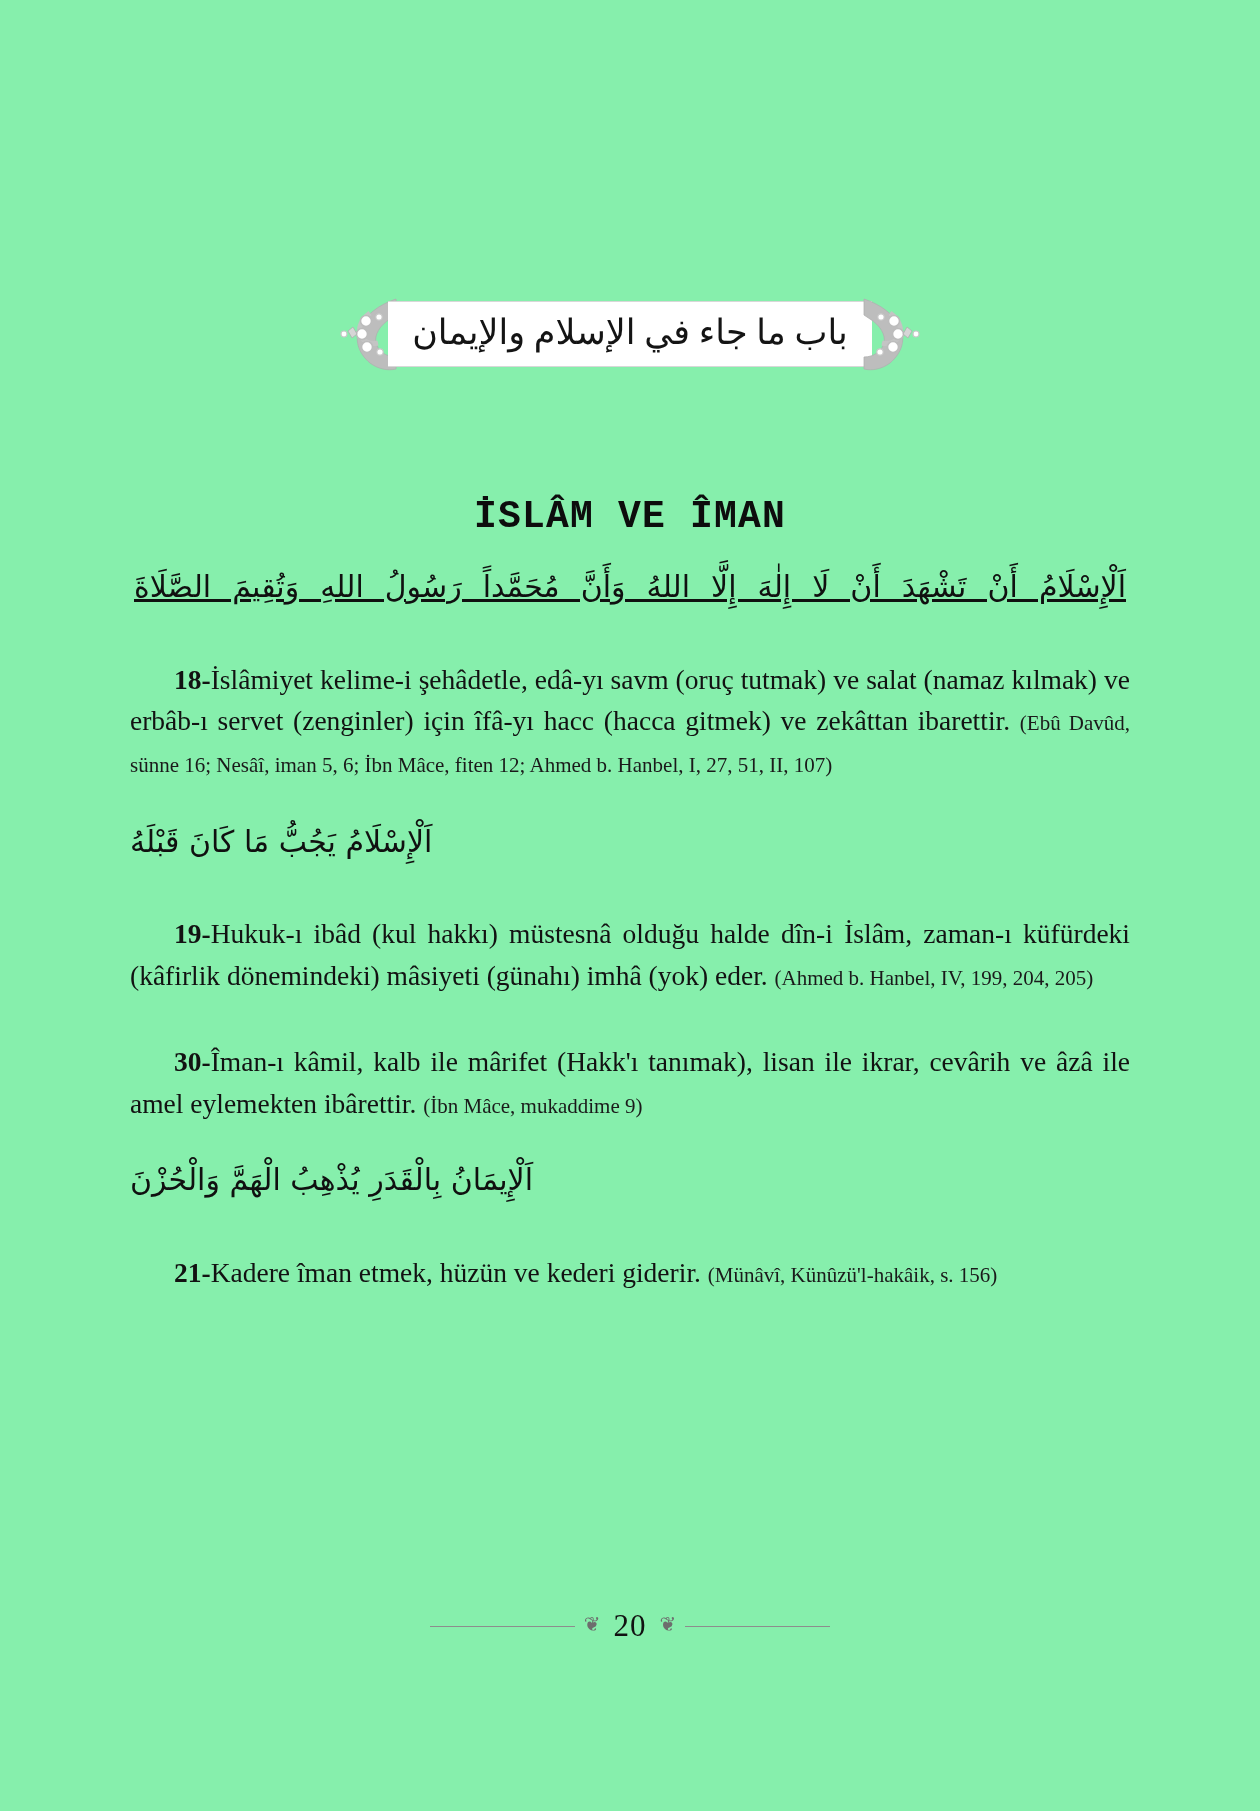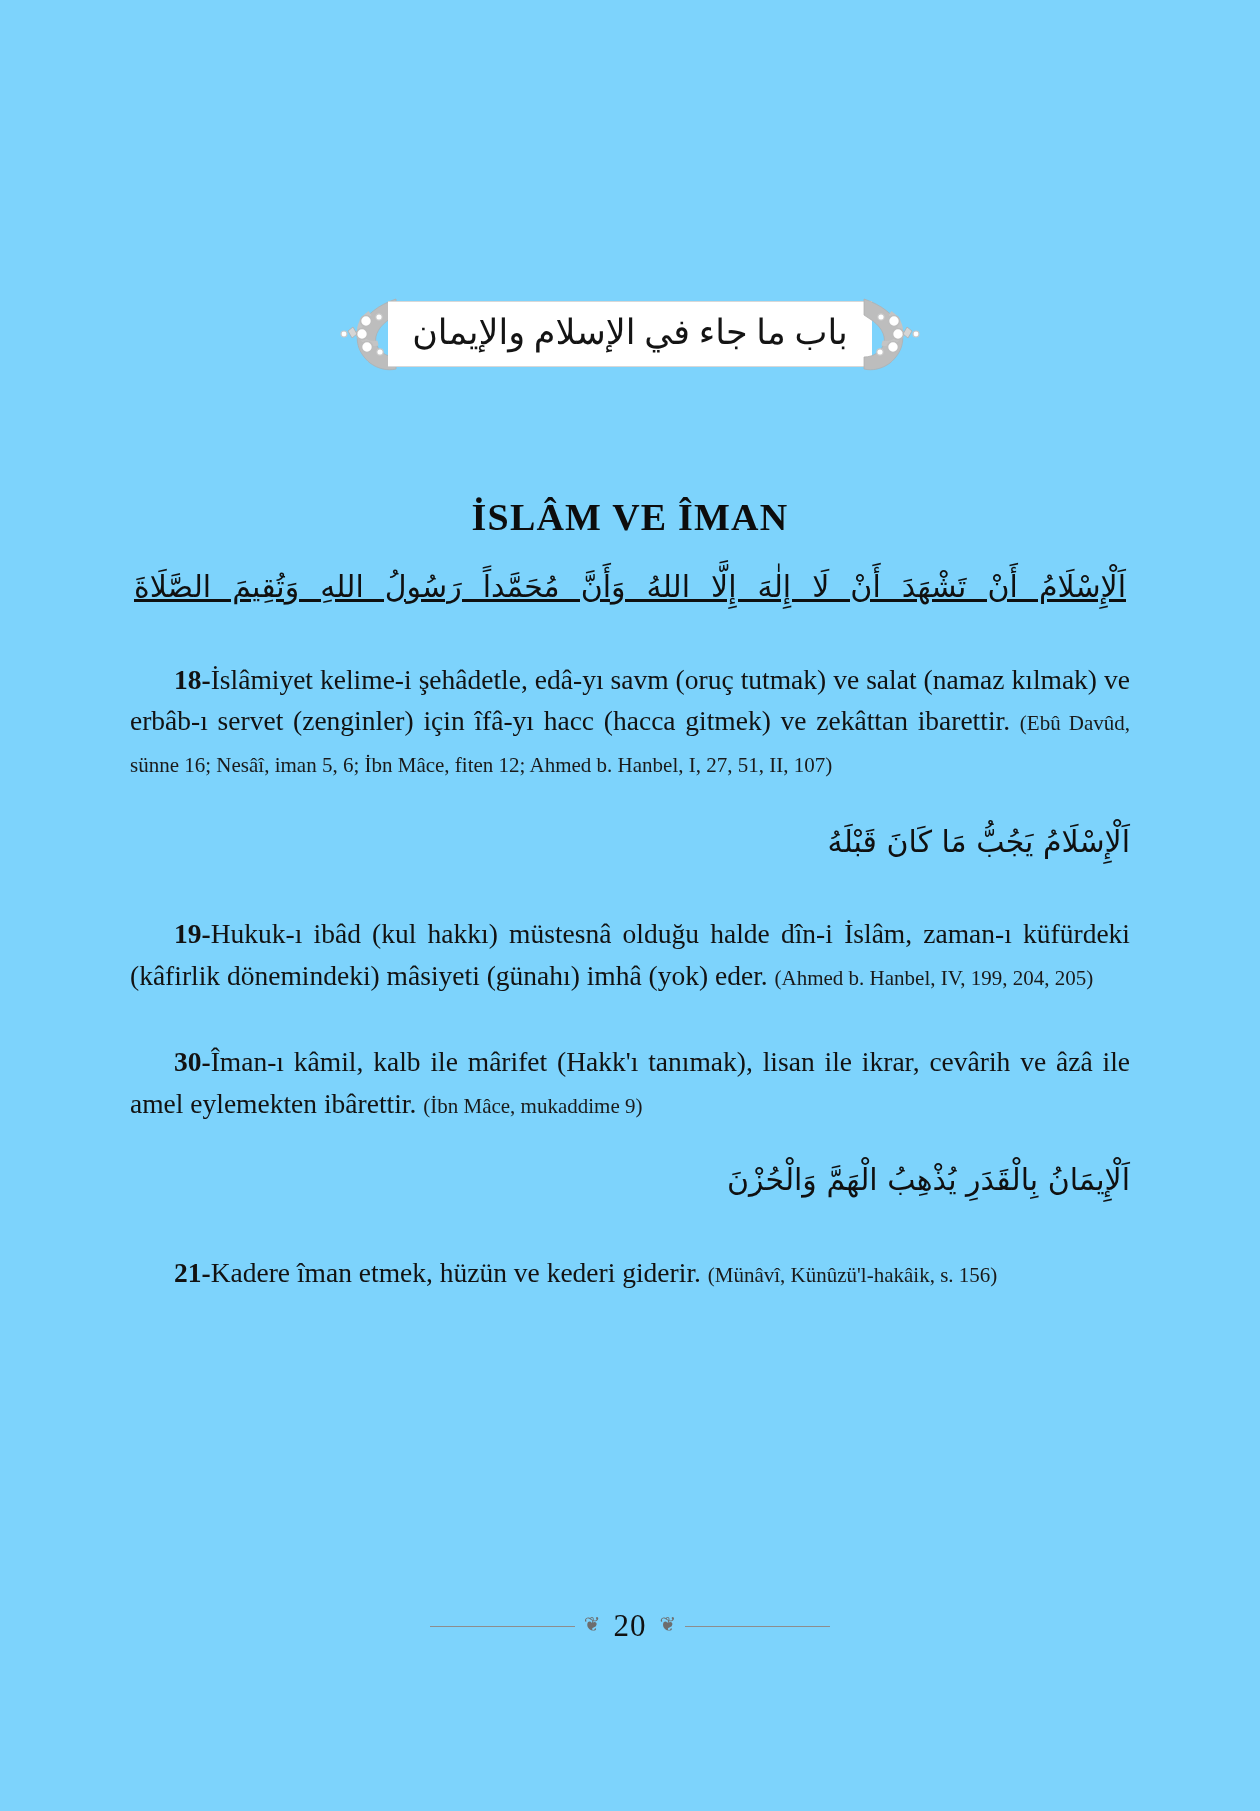--- a/index.html
+++ b/index.html
@@ -13,21 +13,21 @@
     height: 1811px;
     position: relative;
     font-family: "Liberation Serif", "DejaVu Serif", serif;
     color: #111111;
     overflow: hidden;
   }
 
   .page {
     position: absolute;
     inset: 0;
-    background: #7dd3fc;
+    background: #86efac;
   }
 
   .content {
     position: absolute;
     left: 130px;
     top: 0;
     width: 1000px;
     height: 1811px;
   }
 
@@ -87,34 +87,34 @@
   
   .section-title {
     position: absolute;
     left: 0;
     top: 470px;
     width: 1000px;
     text-align: center;
     font-size: 38px;
     letter-spacing: 1.2px;
     color: #0d0d0d;
-    font-family: Liberation Serif, serif;
+    font-family: Liberation Mono, monospace;
   }
 
   
   .body-flow {
     position: absolute;
     left: 0;
     top: 555px;
     width: 1000px;
   }
 
   .arabic {
     direction: rtl;
-    text-align: right;
+    text-align: left;
     font-family: "DejaVu Sans", "Liberation Sans", sans-serif;
     color: #101010;
     line-height: 1.85;
   }
   .arabic.block-wide {
     font-size: 30px;
     text-align: justify;
     text-align-last: justify;
     padding: 0 4px;
   }

